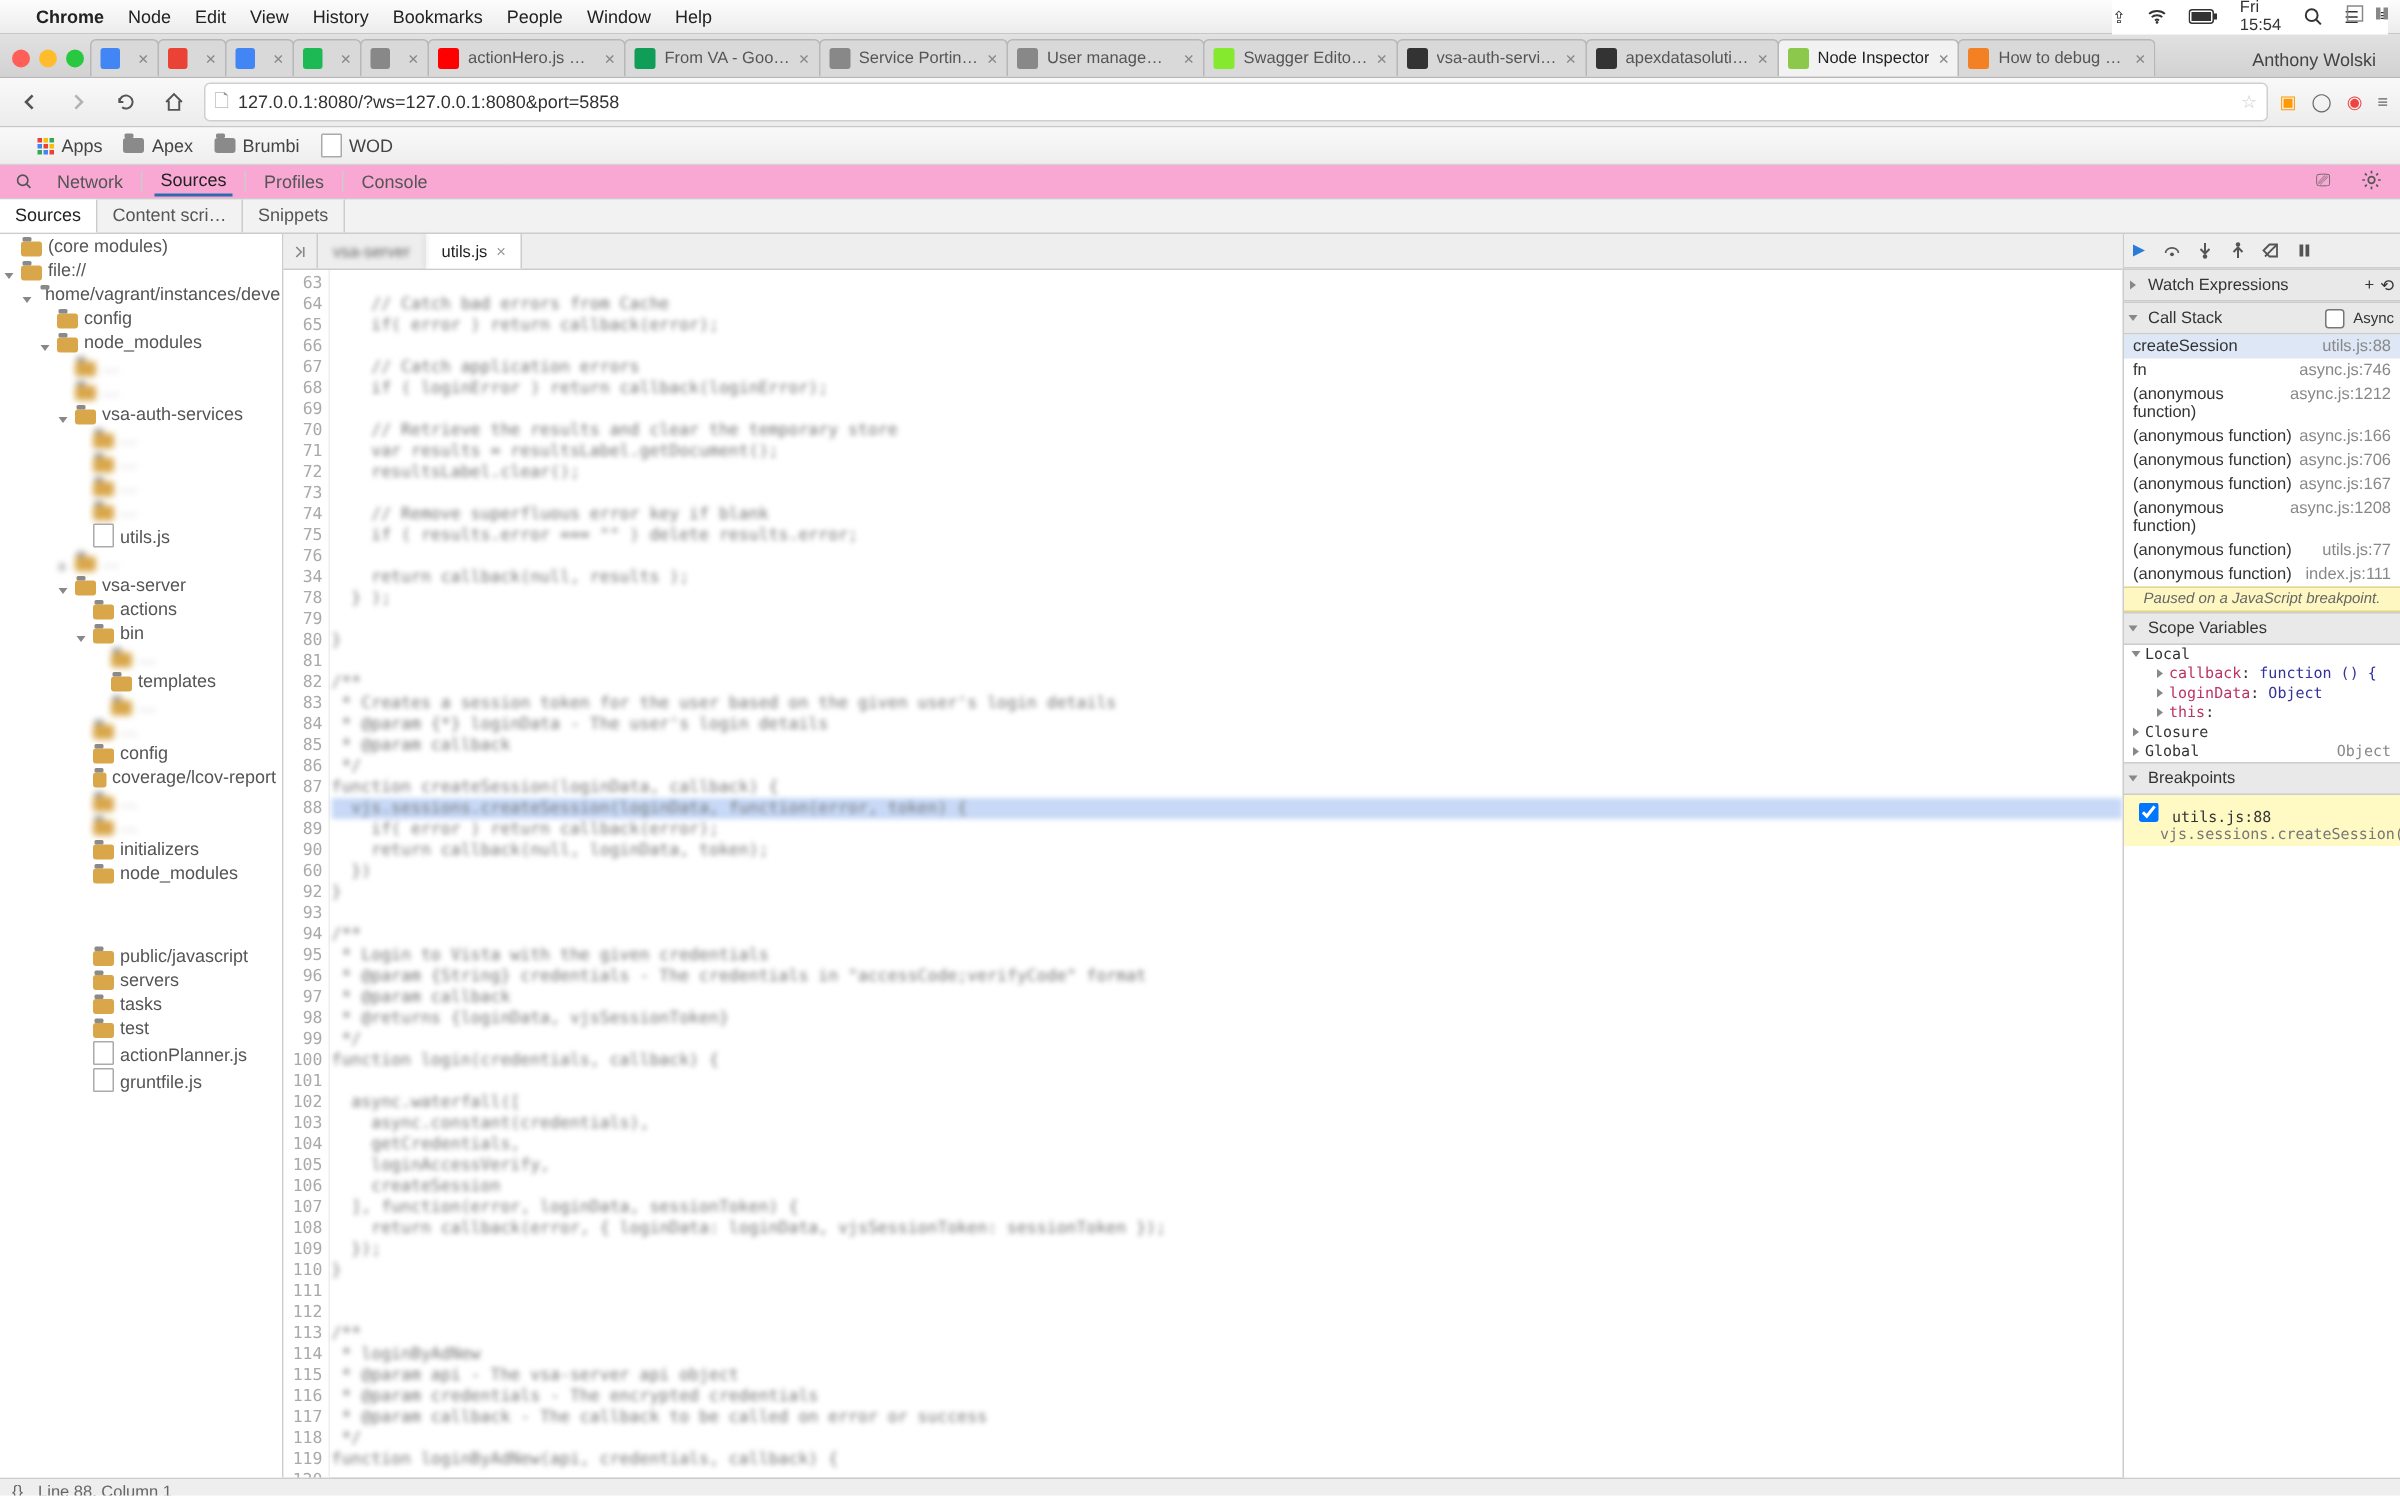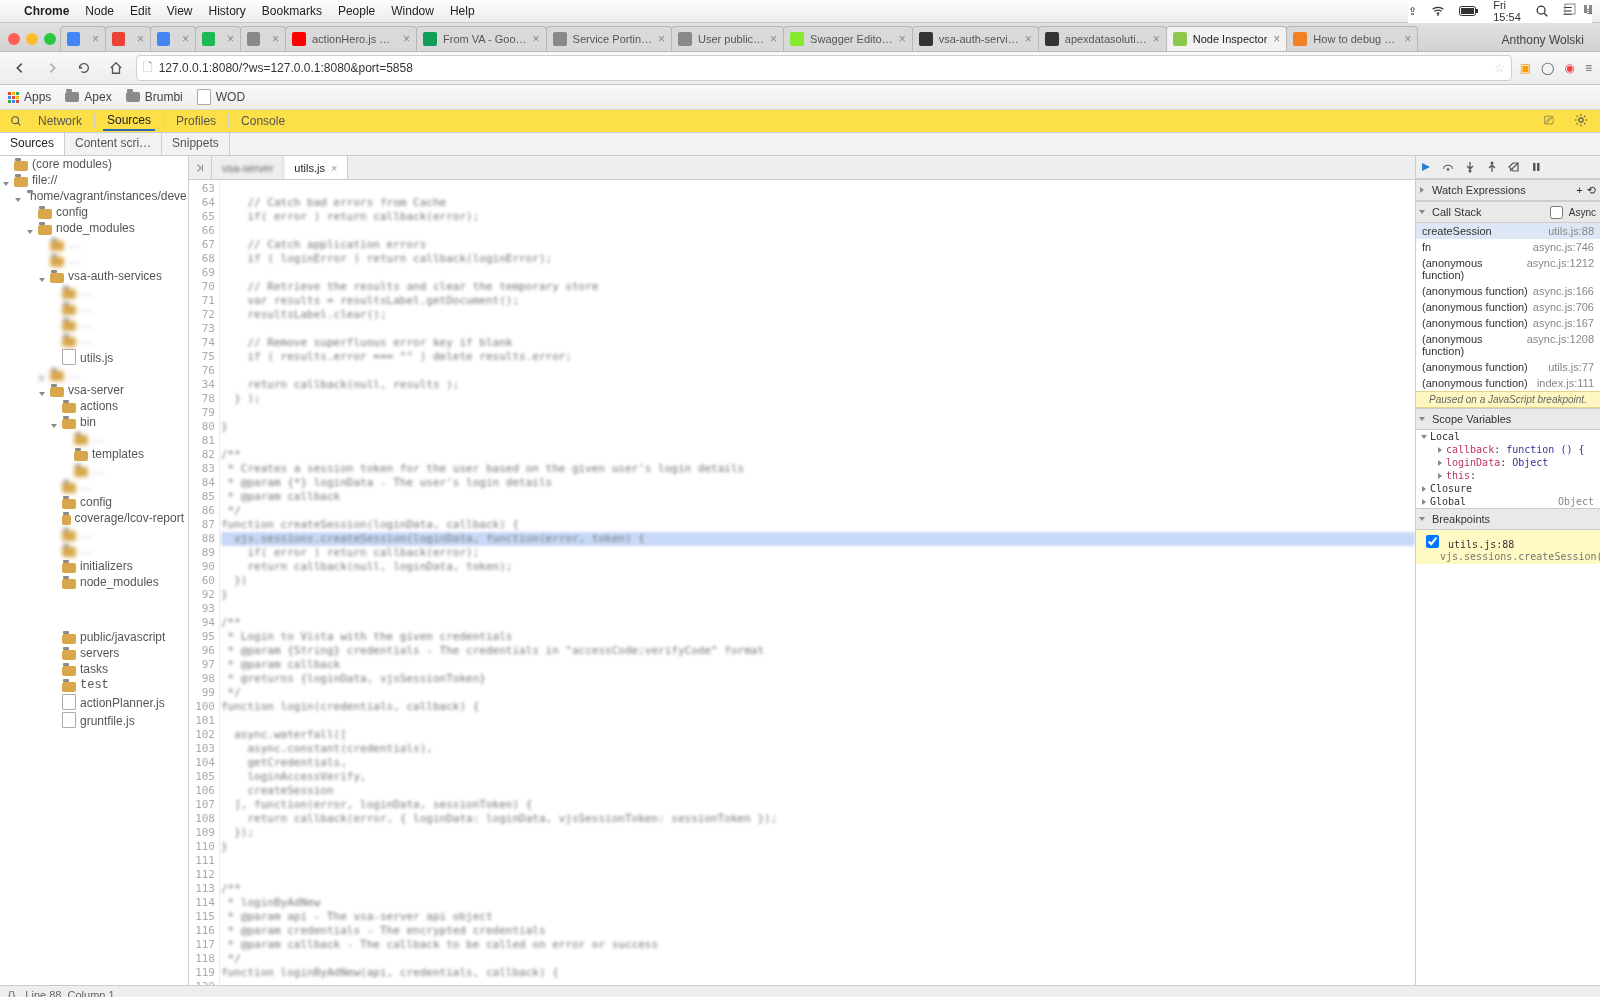--- a/index.html
+++ b/index.html
@@ -16,27 +16,27 @@
 .tab .fav{width:14px;height:14px;border-radius:2px;display:inline-block;background:#ccc}
 .tab .lbl{white-space:nowrap;overflow:hidden;text-overflow:ellipsis;flex:1;font-size:11px}
 .tab .x{color:#888}
 .userbtn{margin-left:auto;margin-right:2px;color:#444;font-size:12px;padding:4px 8px}
 .toolbar{height:32px;background:linear-gradient(#f9f9f9,#ececec);border-bottom:1px solid #c7c7c7;display:flex;align-items:center;padding:0 8px;gap:8px}
 .toolbar .nav svg{width:14px;height:14px}
 .toolbar .btn{width:24px;height:24px;display:flex;align-items:center;justify-content:center;color:#555;border-radius:3px}
 .omnibox{flex:1;height:24px;background:#fff;border:1px solid #cfcfcf;border-radius:4px;display:flex;align-items:center;padding:0 6px;color:#999;gap:6px}
 .omnibox .url{color:#333}
 .rticons{display:flex;gap:10px;align-items:center;color:#666}
-.bookbar{height:24px;background:linear-gradient(#f9f9f9,#eee);border-bottom:1px solid #d6d6d6;display:flex;align-items:center;gap:14px;padding:0 8px;color:#444}
+.bookbar{height:24px;background:linear-gradient(#f9f9f9,#eee);border-bottom:1px solid #d6d6d6;display:flex;align-items:center;gap:14px;padding:0 25px;color:#444}
 .bookbar .bitem{display:flex;align-items:center;gap:5px}
 .folder-ic{width:14px;height:10px;background:#8a8a8a;border-radius:2px;position:relative}
 .folder-ic:before{content:"";position:absolute;top:-3px;left:1px;width:6px;height:3px;background:#8a8a8a;border-radius:1px}
 .grid9{display:grid;grid-template-columns:repeat(3,3px);grid-template-rows:repeat(3,3px);gap:1px}
 .grid9 i{width:3px;height:3px}
-.devbar{height:22px;background:#fde047;border-bottom:1px solid #ccc;display:flex;align-items:center;padding:0 6px;gap:8px;color:#555}
+.devbar{height:22px;background:#f9a8d4;border-bottom:1px solid #ccc;display:flex;align-items:center;padding:0 6px;gap:8px;color:#555}
 .devbar .sep{width:1px;height:14px;background:#ccc}
 .devbar span{padding:2px 4px}
 .devbar span.active{color:#222;border-bottom:2px solid #2b6cb0;font-weight:500}
 .devbar .rbtns{margin-left:auto;display:flex;gap:6px}
 .devbar .rbtns .btn{width:16px;height:16px}
 .srcbar{height:22px;background:#f2f2f2;border-bottom:1px solid #ccc;display:flex}
 .srcbar .cell{padding:3px 10px;border-right:1px solid #ccc;color:#555}
 .srcbar .cell.active{background:#fff;color:#222}
 .main{display:flex;height:calc(997px - 22px - 28px - 32px - 24px - 22px - 22px - 18px)}
 .navpanel{width:188px;border-right:1px solid #ccc;background:#fff;overflow:hidden;font-size:12px;color:#555}
@@ -158,21 +158,21 @@
         <span class="lbl">From VA - Goo…</span>
         <span class="x">×</span>
       </div>
       <div class="tab">
         <span class="fav" style="background:#888"></span>
         <span class="lbl">Service Portin…</span>
         <span class="x">×</span>
       </div>
       <div class="tab">
         <span class="fav" style="background:#888"></span>
-        <span class="lbl">User public…</span>
+        <span class="lbl">User managem…</span>
         <span class="x">×</span>
       </div>
       <div class="tab">
         <span class="fav" style="background:#85ea2d"></span>
         <span class="lbl">Swagger Edito…</span>
         <span class="x">×</span>
       </div>
       <div class="tab">
         <span class="fav" style="background:#333"></span>
         <span class="lbl">vsa-auth-servi…</span>
@@ -440,21 +440,21 @@
         <div class="row" style="padding-left: 52px;">
           <span class="disclosure " style="visibility:hidden"></span>
           <span class="folder-ic" style="background:#d9a74a"></span>
           <span>servers</span>
         </div>
         <div class="row" style="padding-left: 52px;">
           <span class="disclosure " style="visibility:hidden"></span>
           <span class="folder-ic" style="background:#d9a74a"></span>
           <span>tasks</span>
         </div>
-        <div class="row" style="padding-left: 52px; font-family: Liberation Mono, monospace;">
+        <div class="row" style="padding-left: 52px;">
           <span class="disclosure " style="visibility:hidden"></span>
           <span class="folder-ic" style="background:#d9a74a"></span>
           <span>test</span>
         </div>
         <div class="row" style="padding-left: 52px;">
           <span class="disclosure " style="visibility:hidden"></span>
           <span class="fileic"></span>
           <span>actionPlanner.js</span>
         </div>
         <div class="row" style="padding-left: 52px;">

